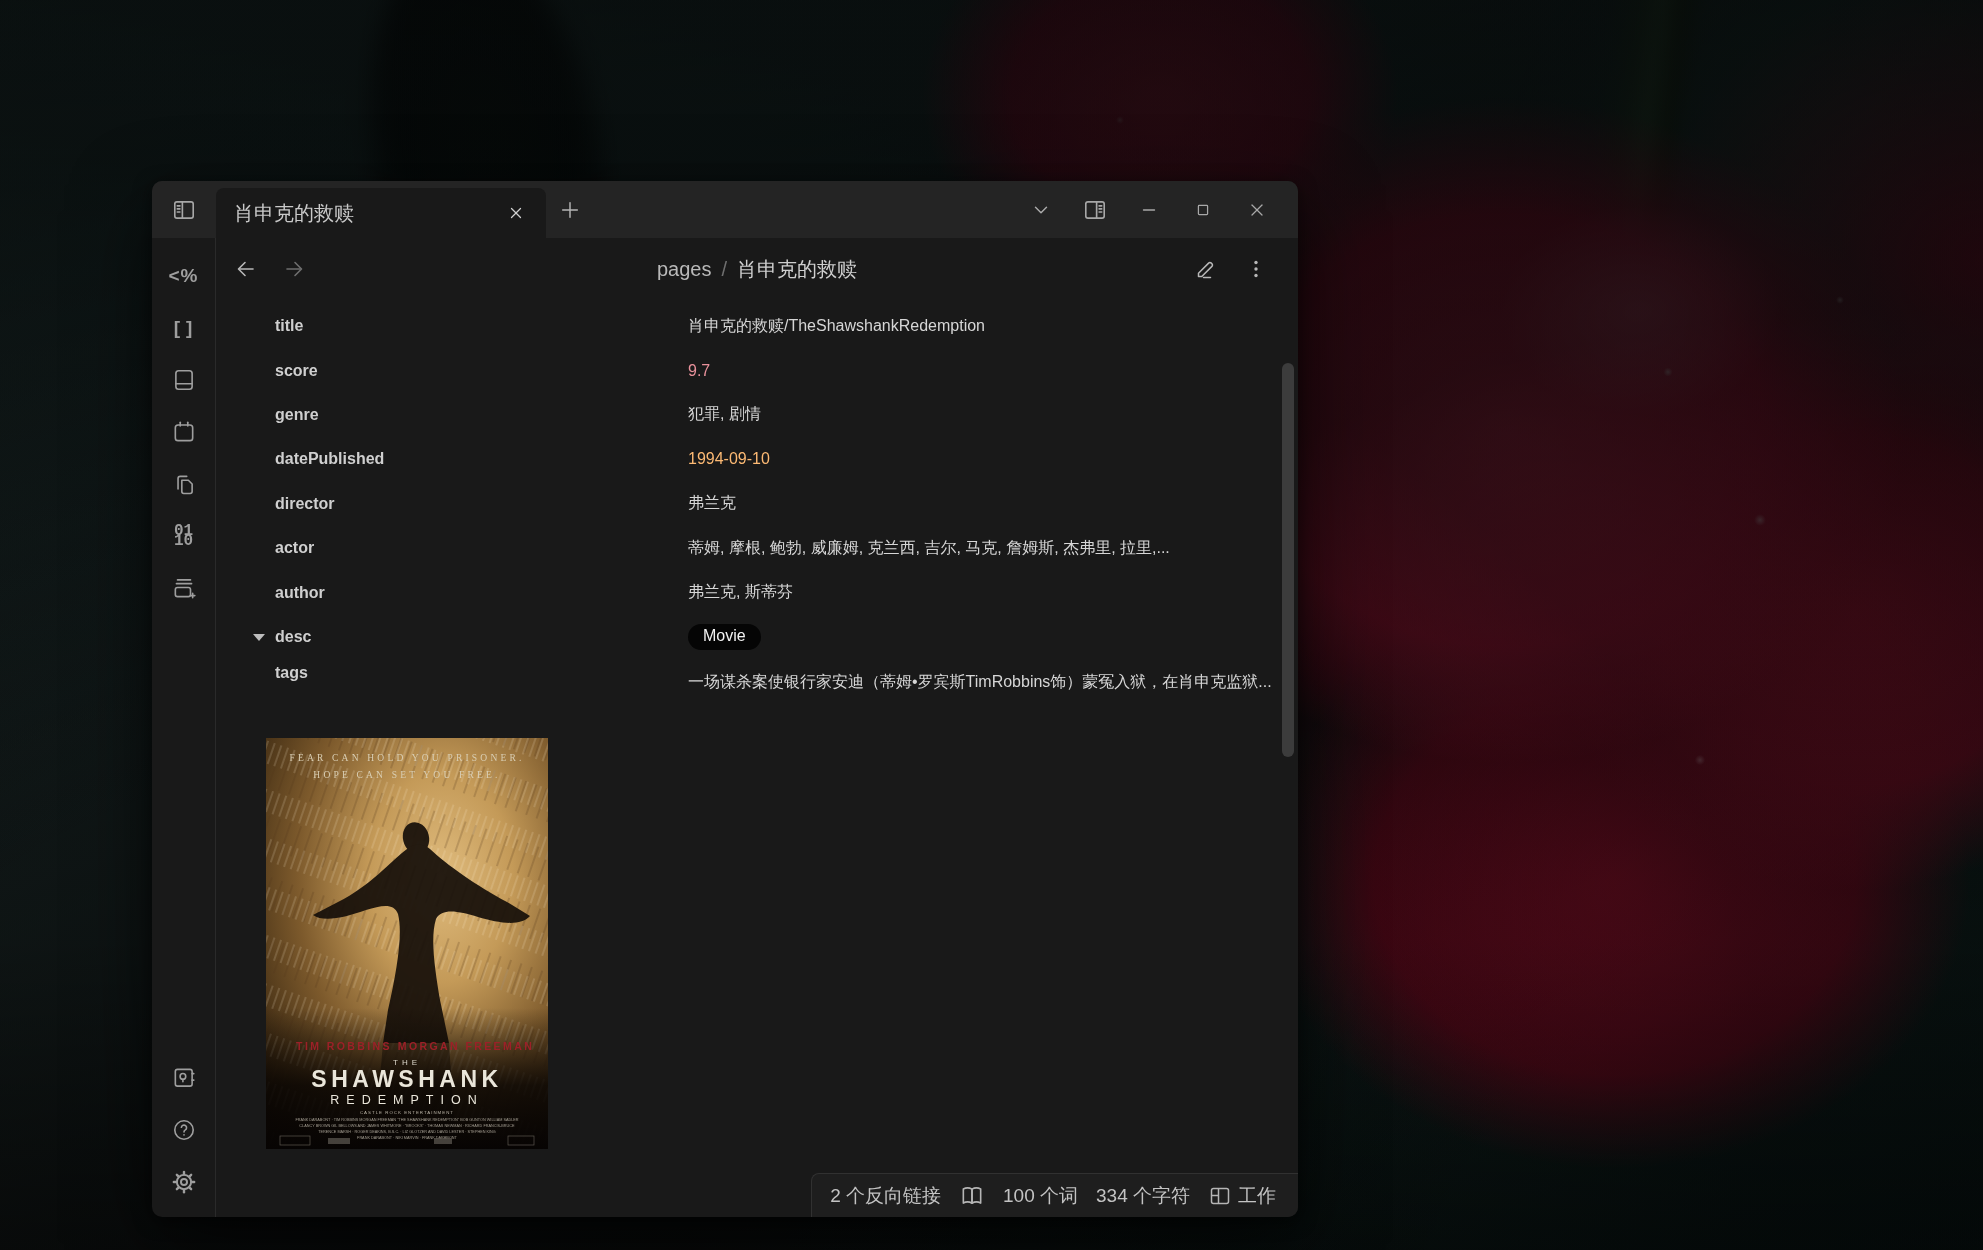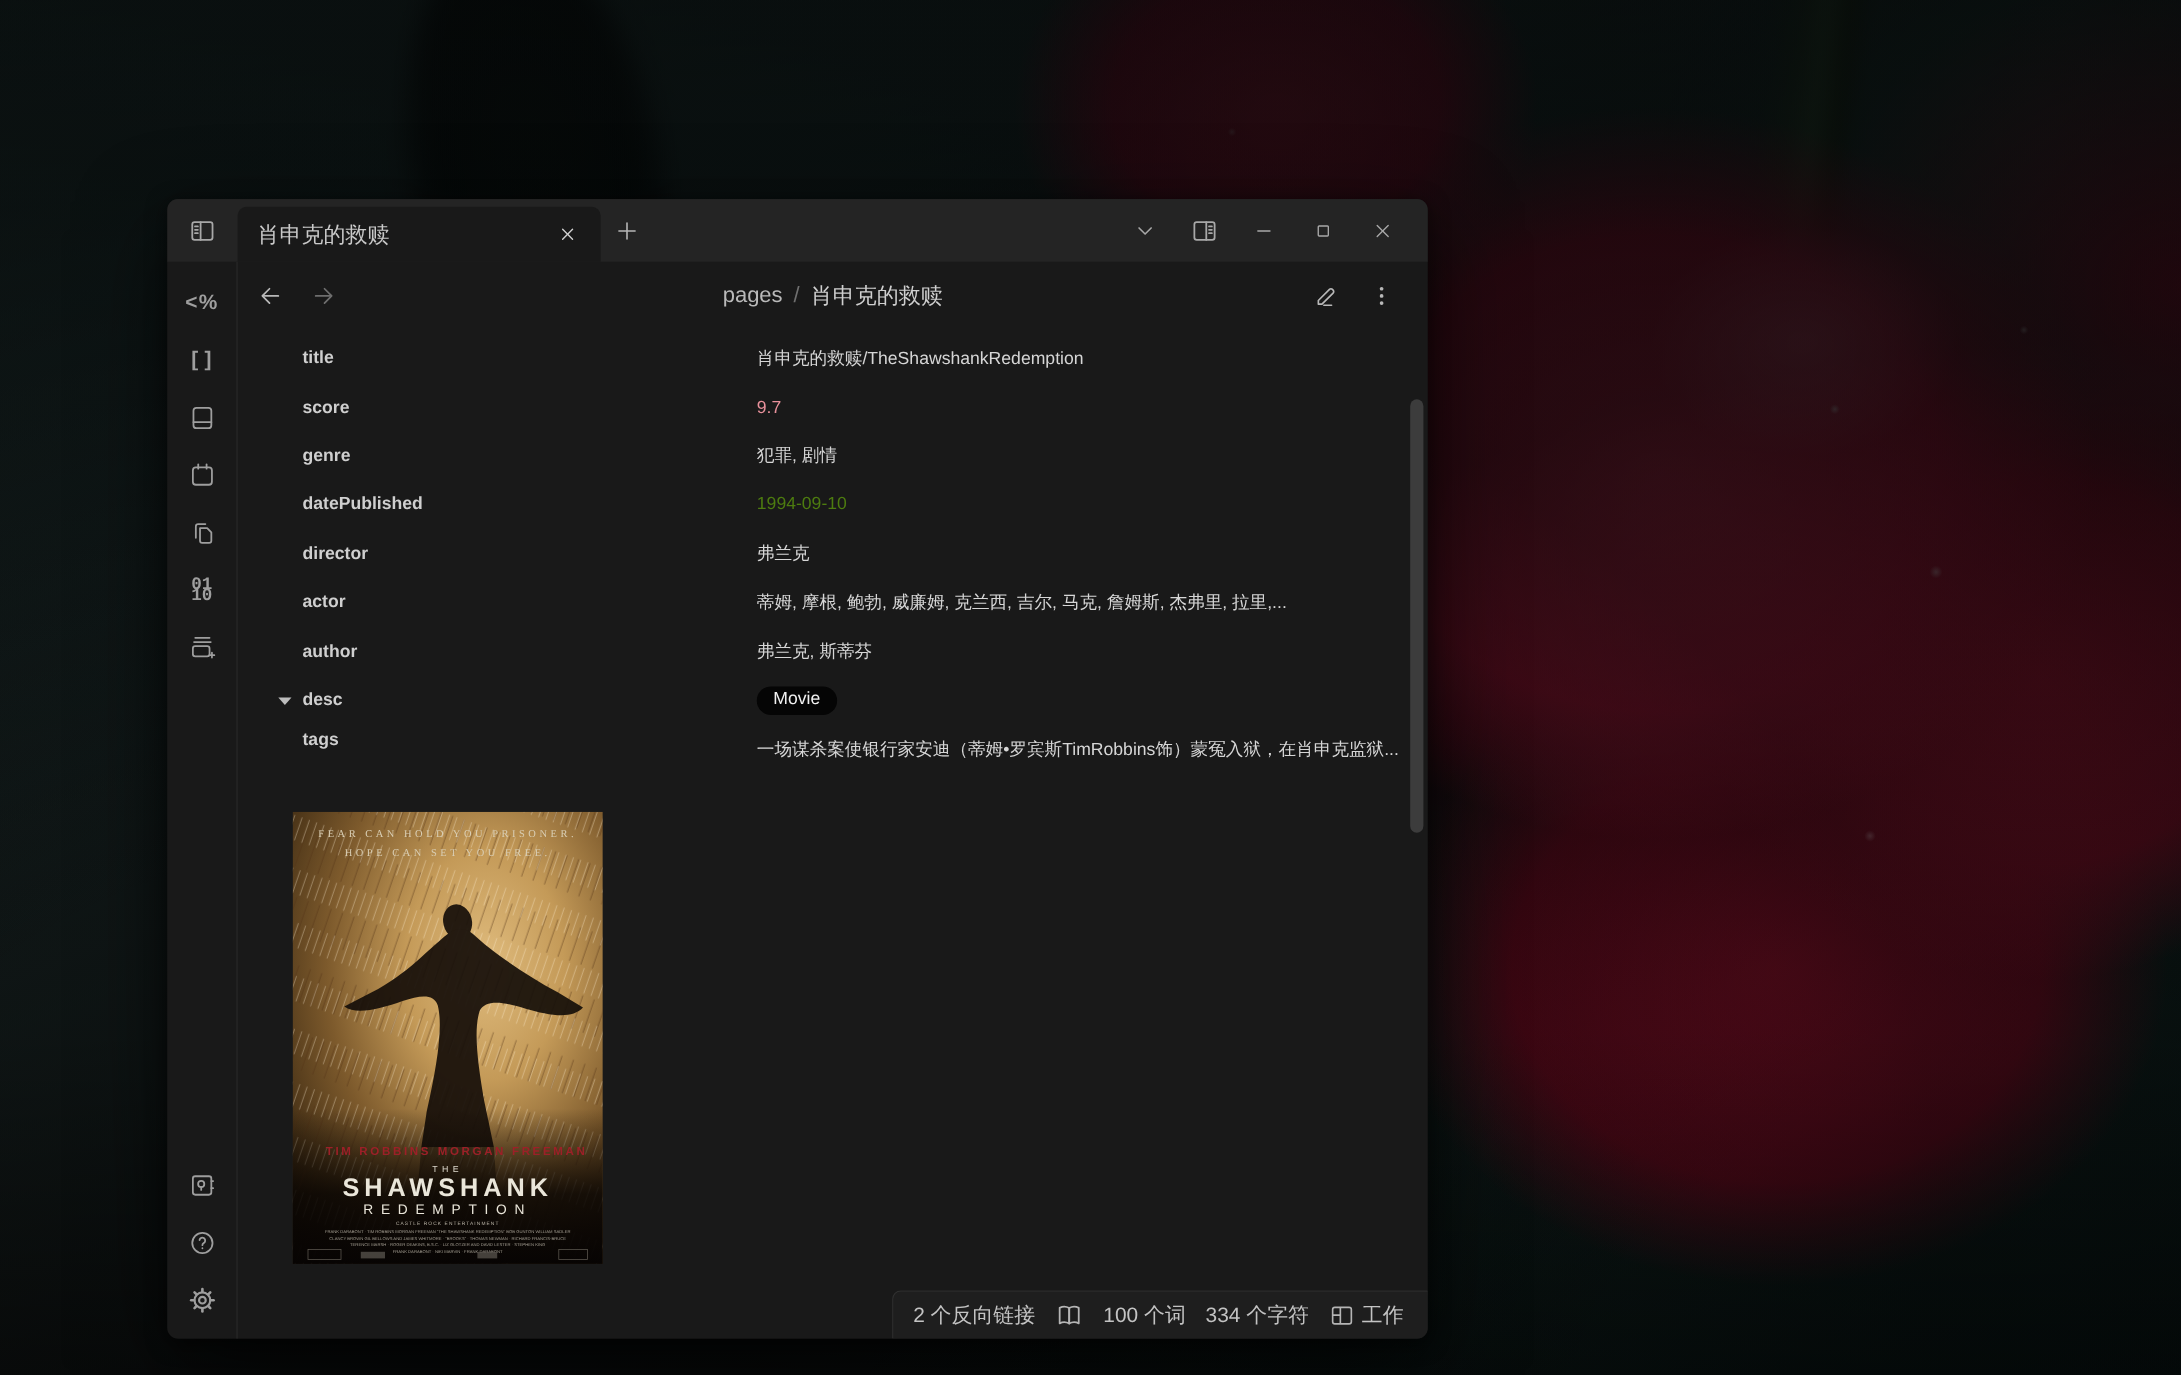--- a/index.html
+++ b/index.html
@@ -332,21 +332,21 @@
             <span class="attr-key-text">genre</span>
           </div>
           <div class="attr-value">犯罪, 剧情</div>
         </div>
 
         <div class="attr-row kind-date">
           <div class="attr-key">
             
             <span class="attr-key-text">datePublished</span>
           </div>
-          <div class="attr-value" style="color: #4d7c0f;">1994-09-10</div>
+          <div class="attr-value" style="color: #fdba74;">1994-09-10</div>
         </div>
 
         <div class="attr-row kind-text">
           <div class="attr-key">
             
             <span class="attr-key-text">director</span>
           </div>
           <div class="attr-value">弗兰克</div>
         </div>
 

